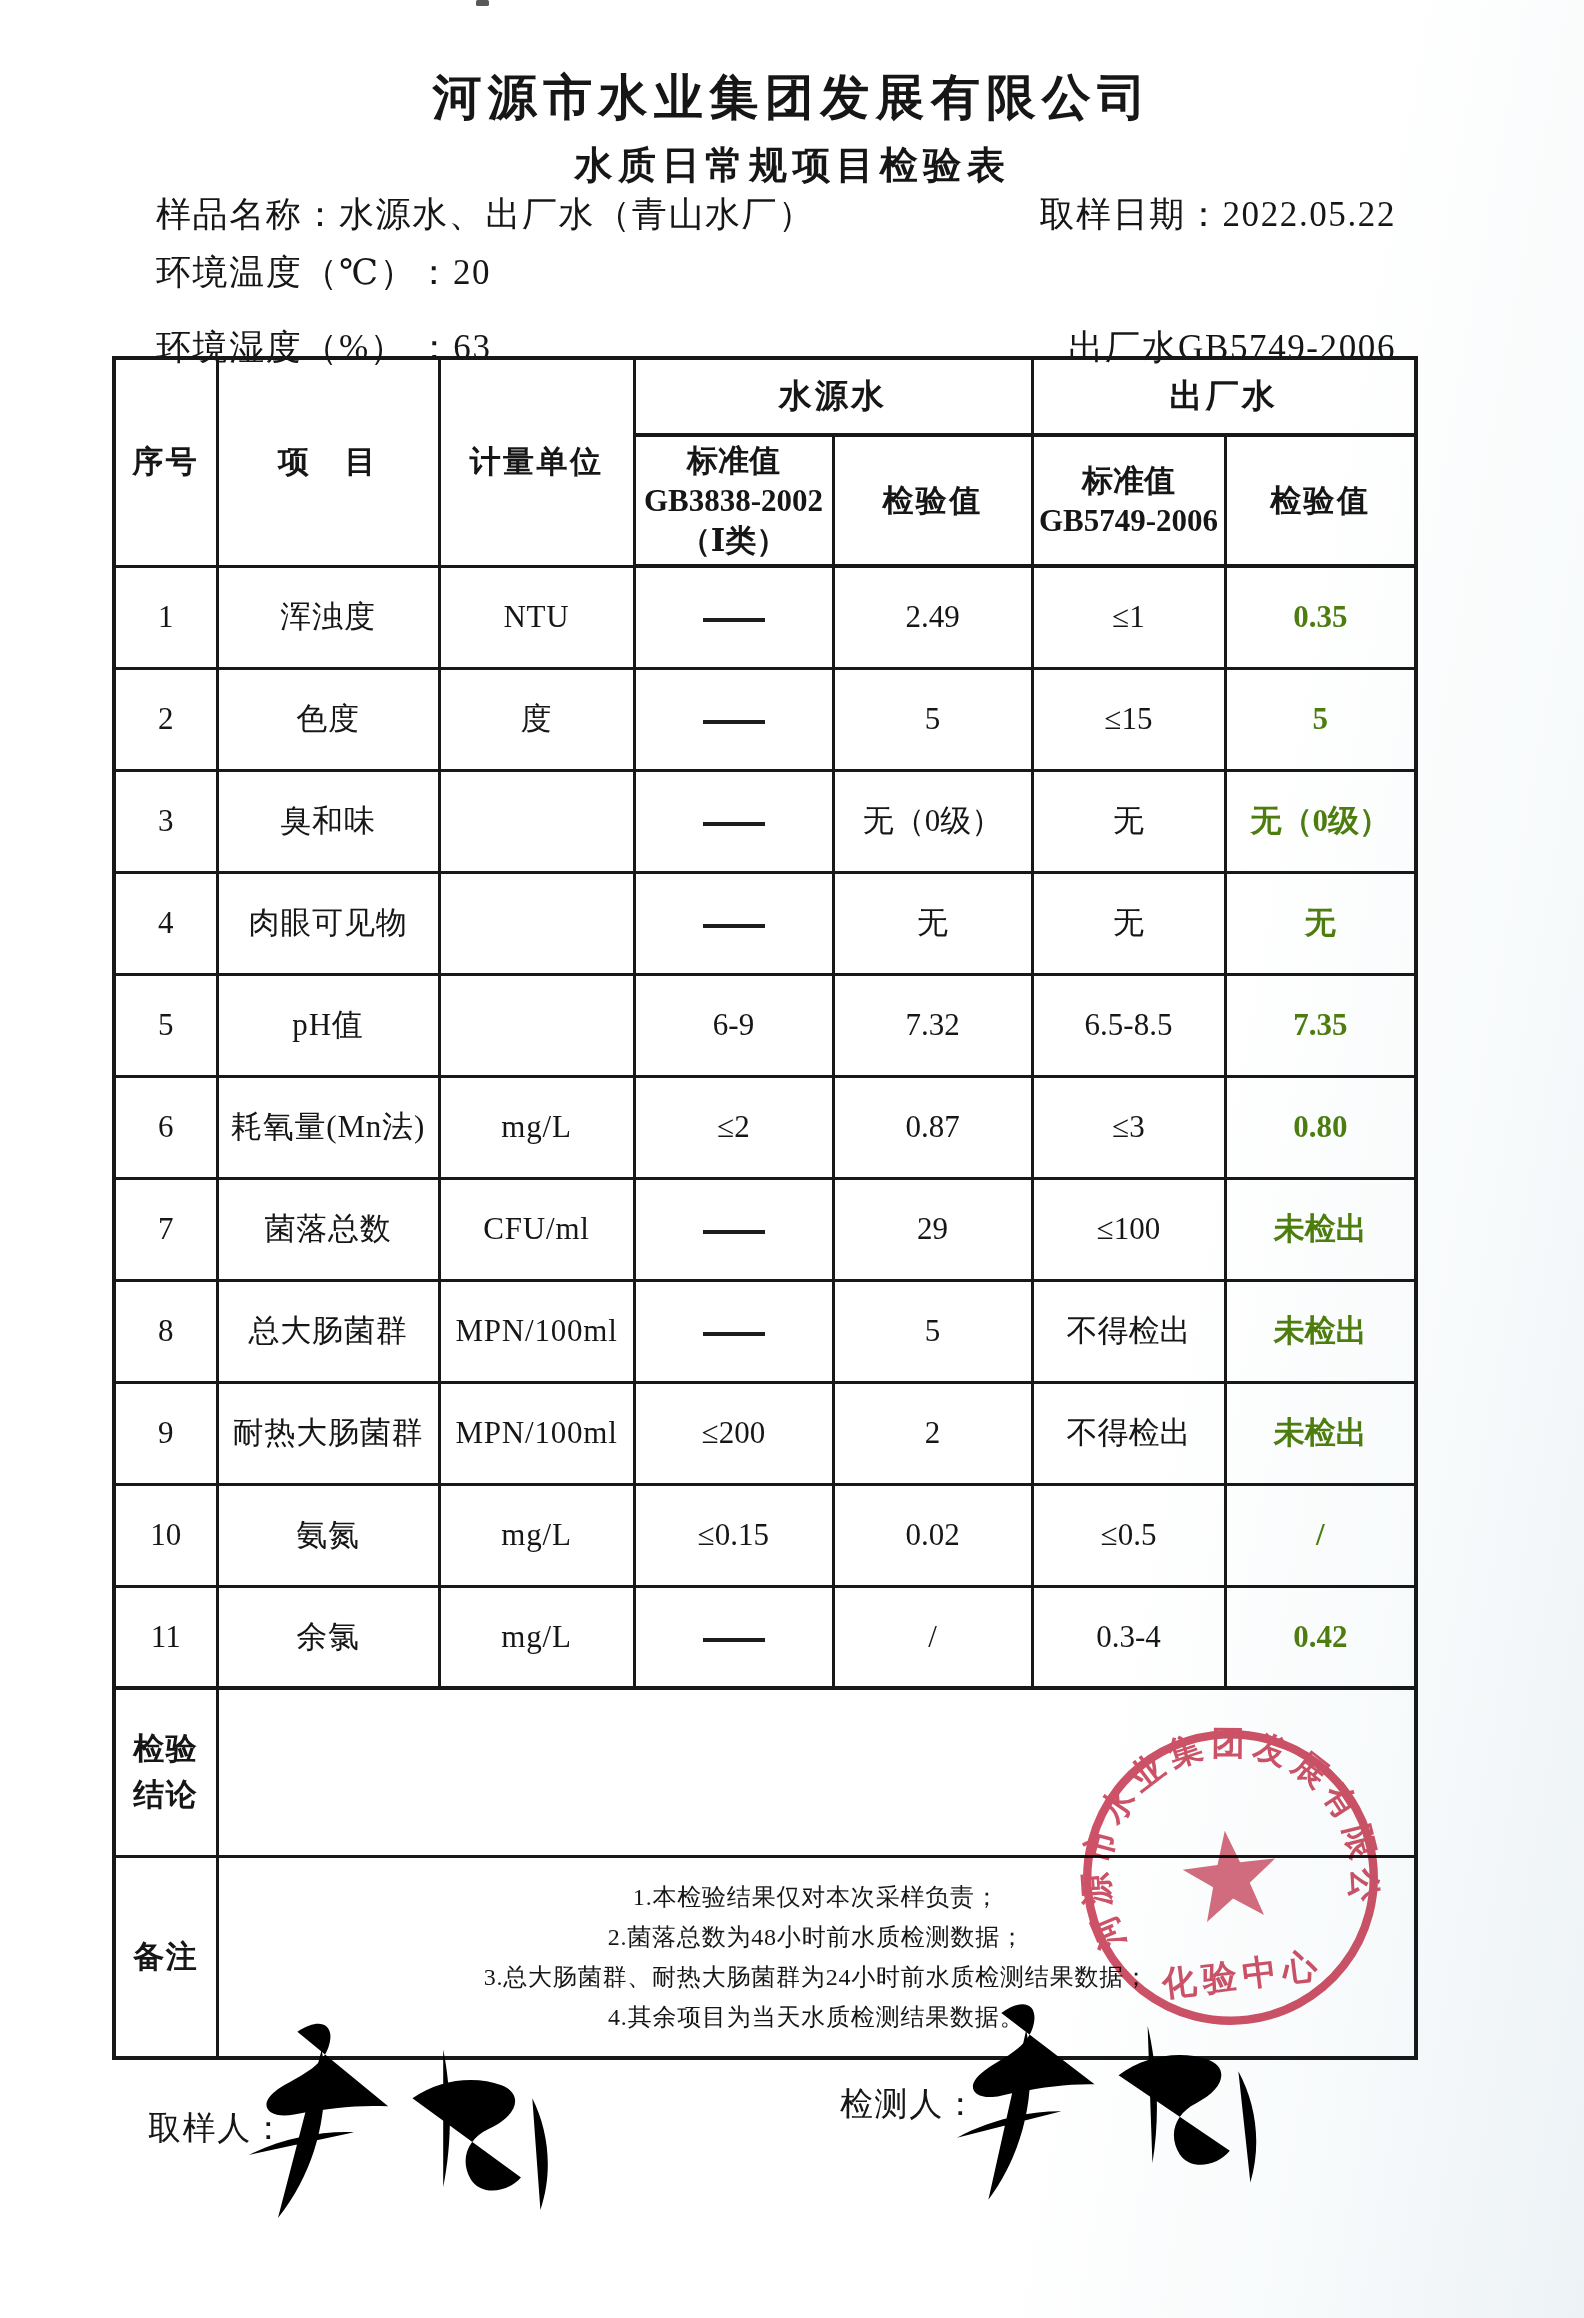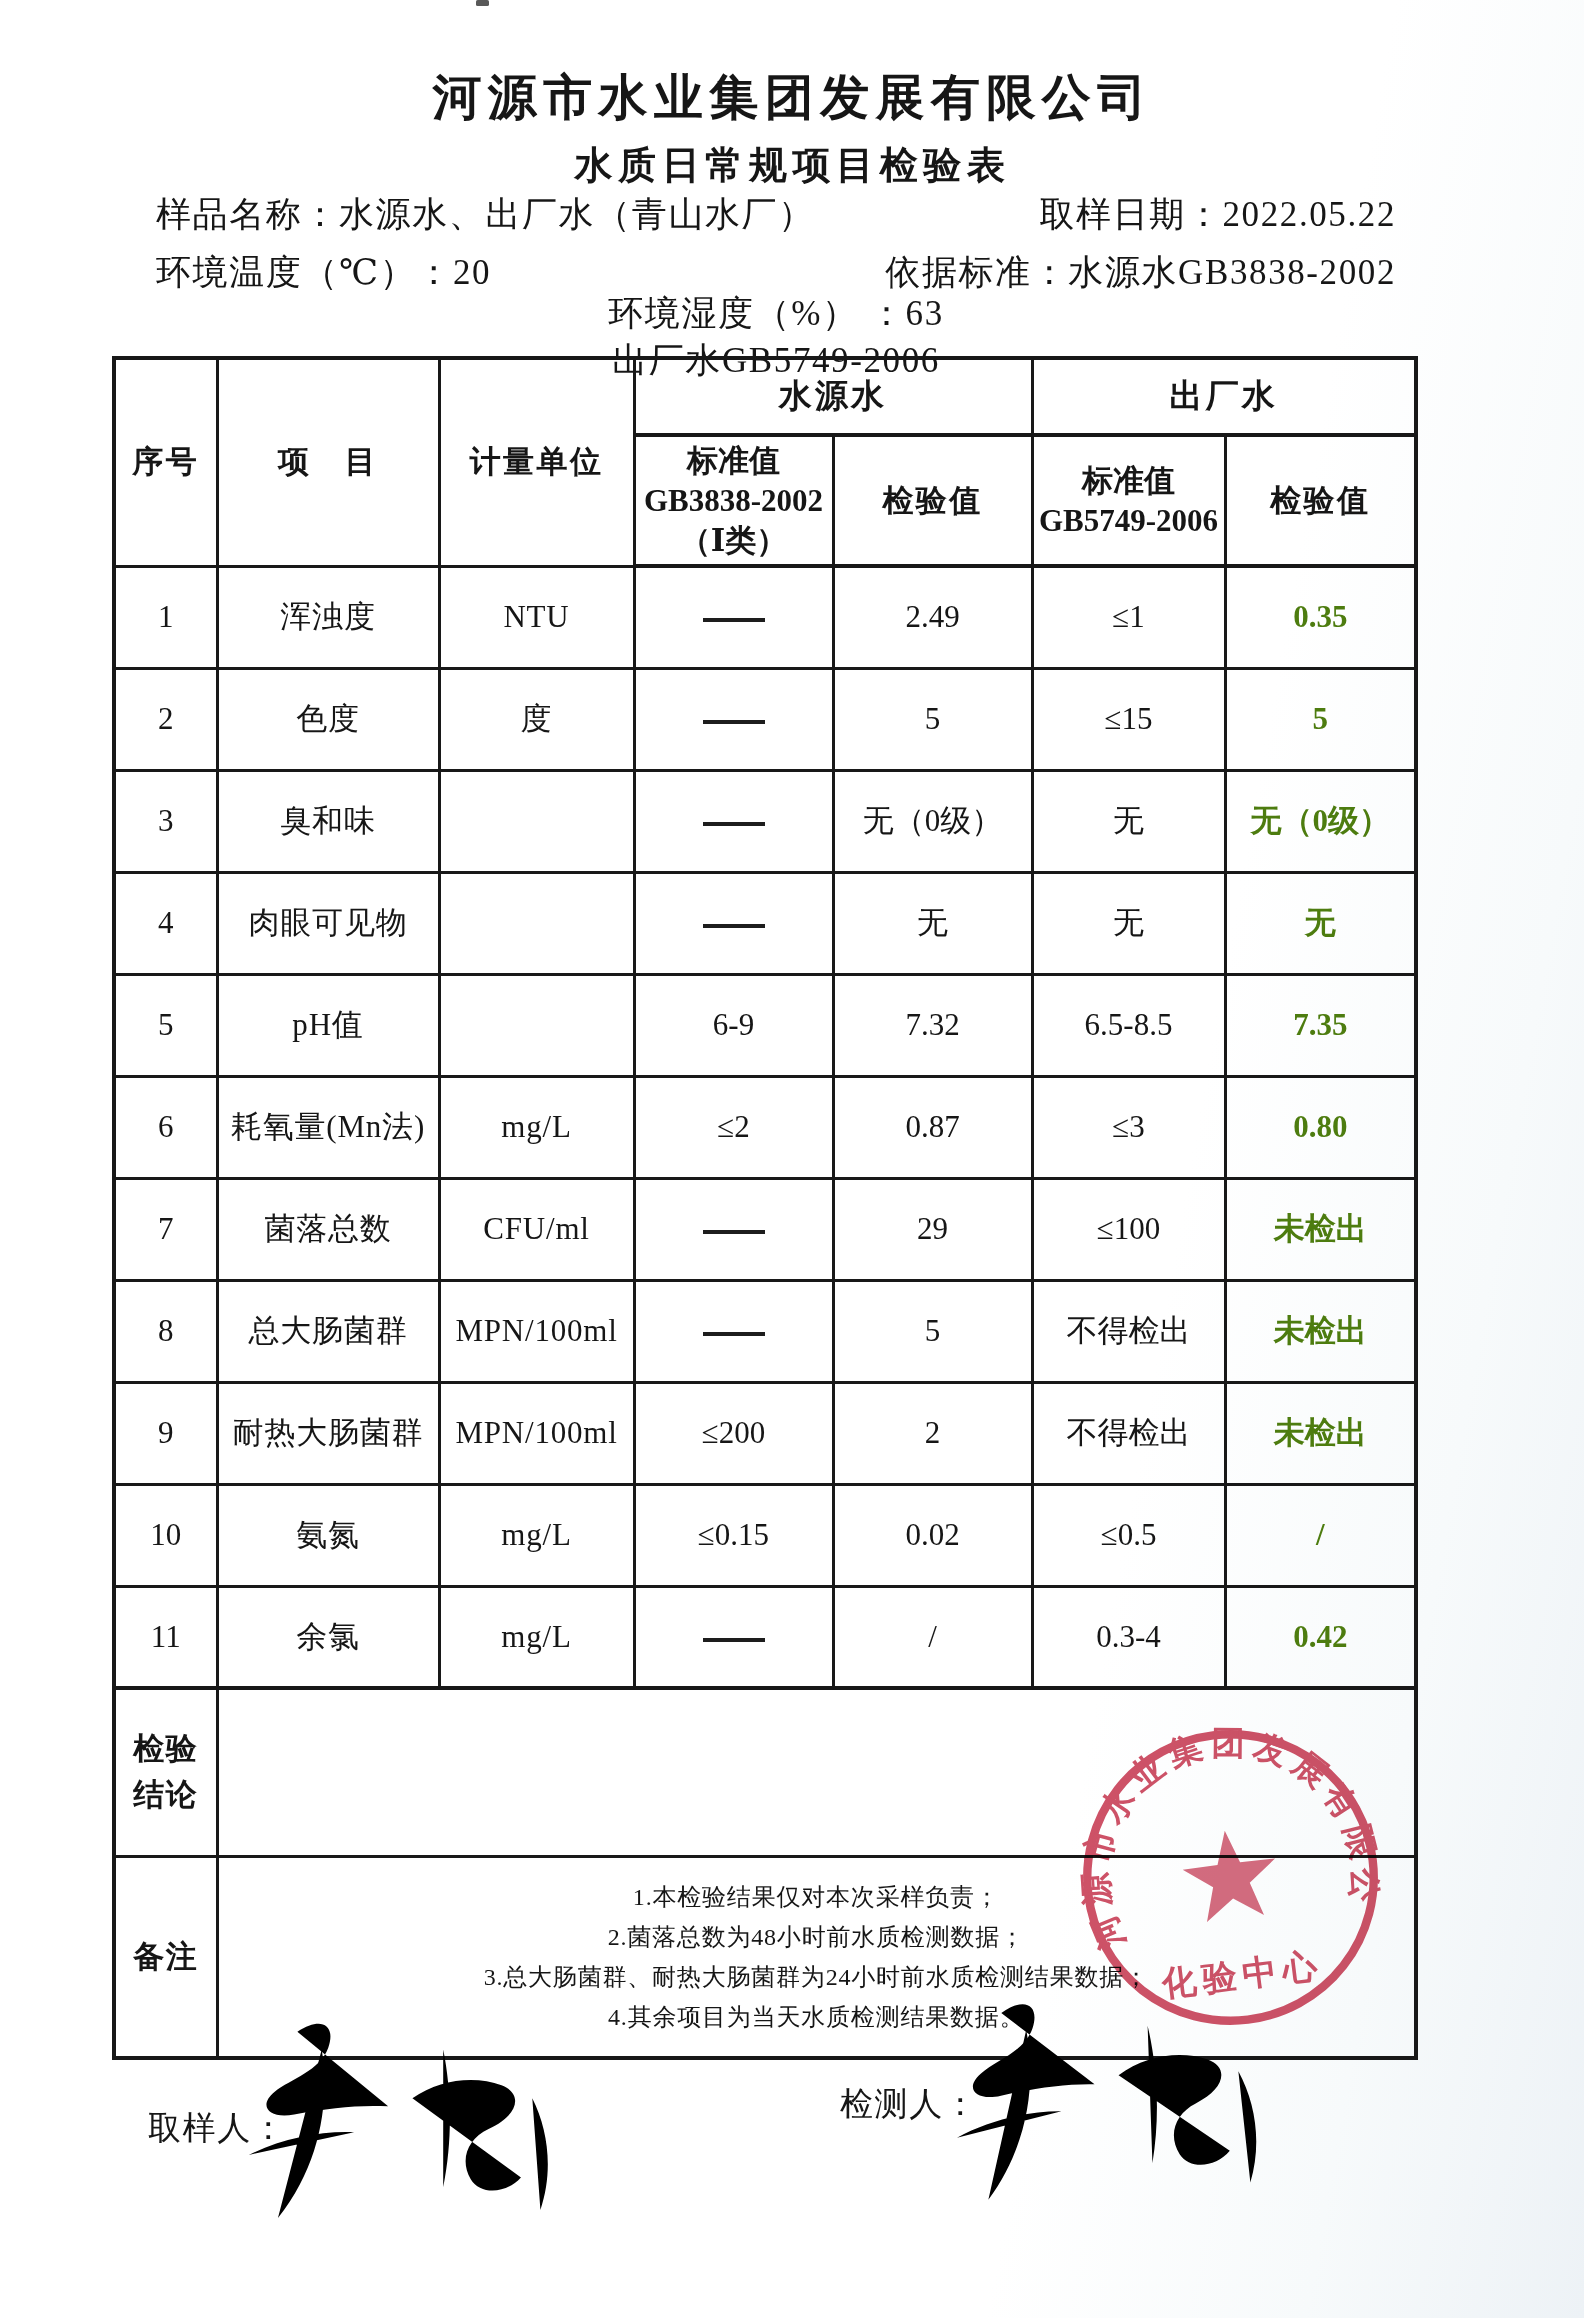--- a/index.html
+++ b/index.html
@@ -17,21 +17,21 @@
   .form-title{
     position:absolute;top:140px;left:0;width:100%;text-align:center;
     font-size:38px;font-weight:600;letter-spacing:5.6px;font-family:Liberation Serif, serif;
   }
   .info-line{
     position:absolute;left:156px;width:1240px;display:flex;justify-content:space-between;
     font-size:35px;letter-spacing:1.6px;white-space:nowrap;align-items:center;
   }
   .info-line-1{top:191px;}
   .info-line-2{top:249px;}
-  .info-line-3{top:290px;flex-direction:column;}
+  .info-line-3{top:324px;}
 
   table.report{
     position:absolute;left:112px;top:356px;width:1301px;
     border-collapse:collapse;table-layout:fixed;
     border:4.8px solid #181818;
   }
   table.report th,table.report td{
     border:3.2px solid #181818;text-align:center;vertical-align:middle;
     font-size:31px;padding:0;overflow:hidden;
   }
@@ -77,21 +77,20 @@
 
 <div class="company-title">河源市水业集团发展有限公司</div>
 <div class="form-title">水质日常规项目检验表</div>
 
 <div class="info-line info-line-1">
   <span><span>样品名称：</span><span>水源水、出厂水（青山水厂）</span></span>
   <span><span>取样日期：</span><span>2022.05.22</span></span>
 </div>
 <div class="info-line info-line-2">
   <span><span>环境温度（℃）：</span><span>20</span></span>
-  <span><span>依据标准：</span><span>水源水GB3838-2002</span></span>
 </div>
 <div class="info-line info-line-3">
   <span><span>环境湿度（%） ：</span><span>63</span></span>
   <span>出厂水GB5749-2006</span>
 </div>
 
 <table class="report">
   <colgroup>
     <col style="width:103px">
       <col style="width:222px">

